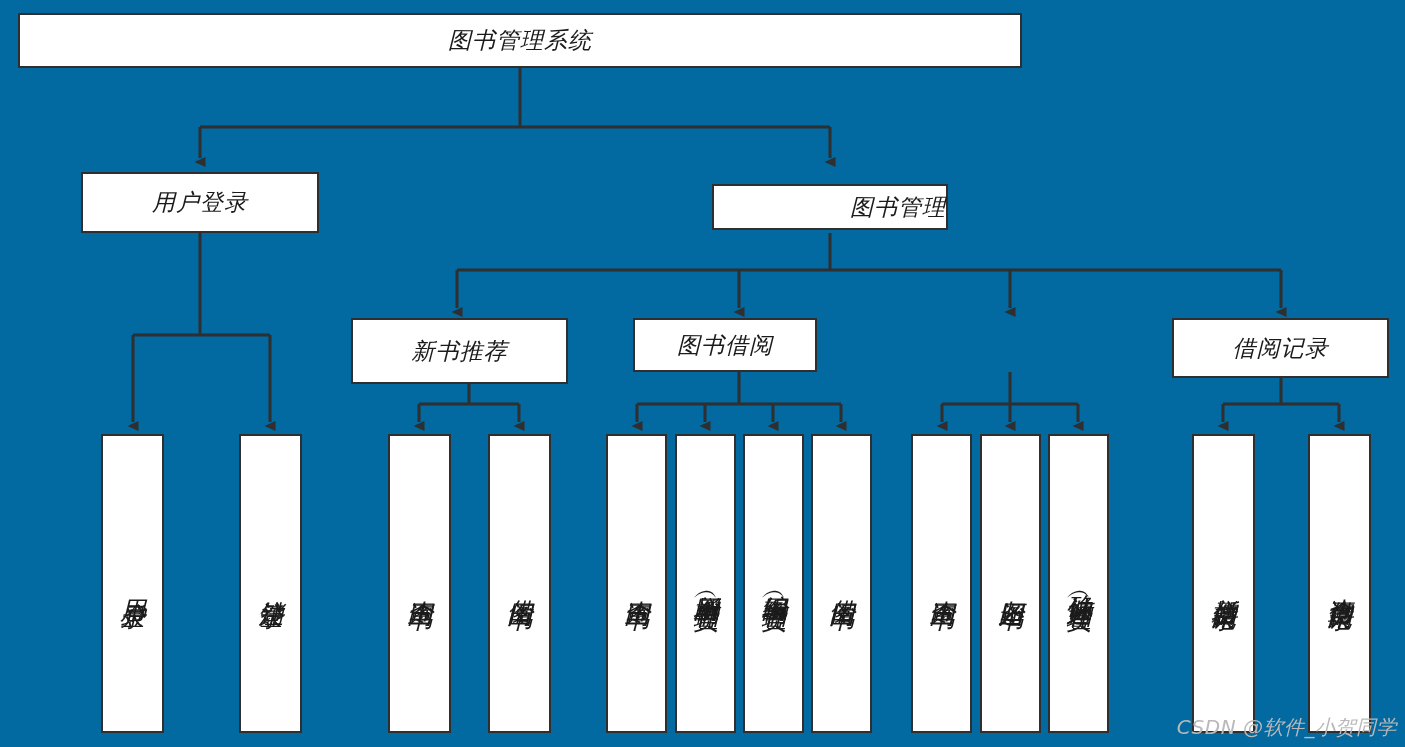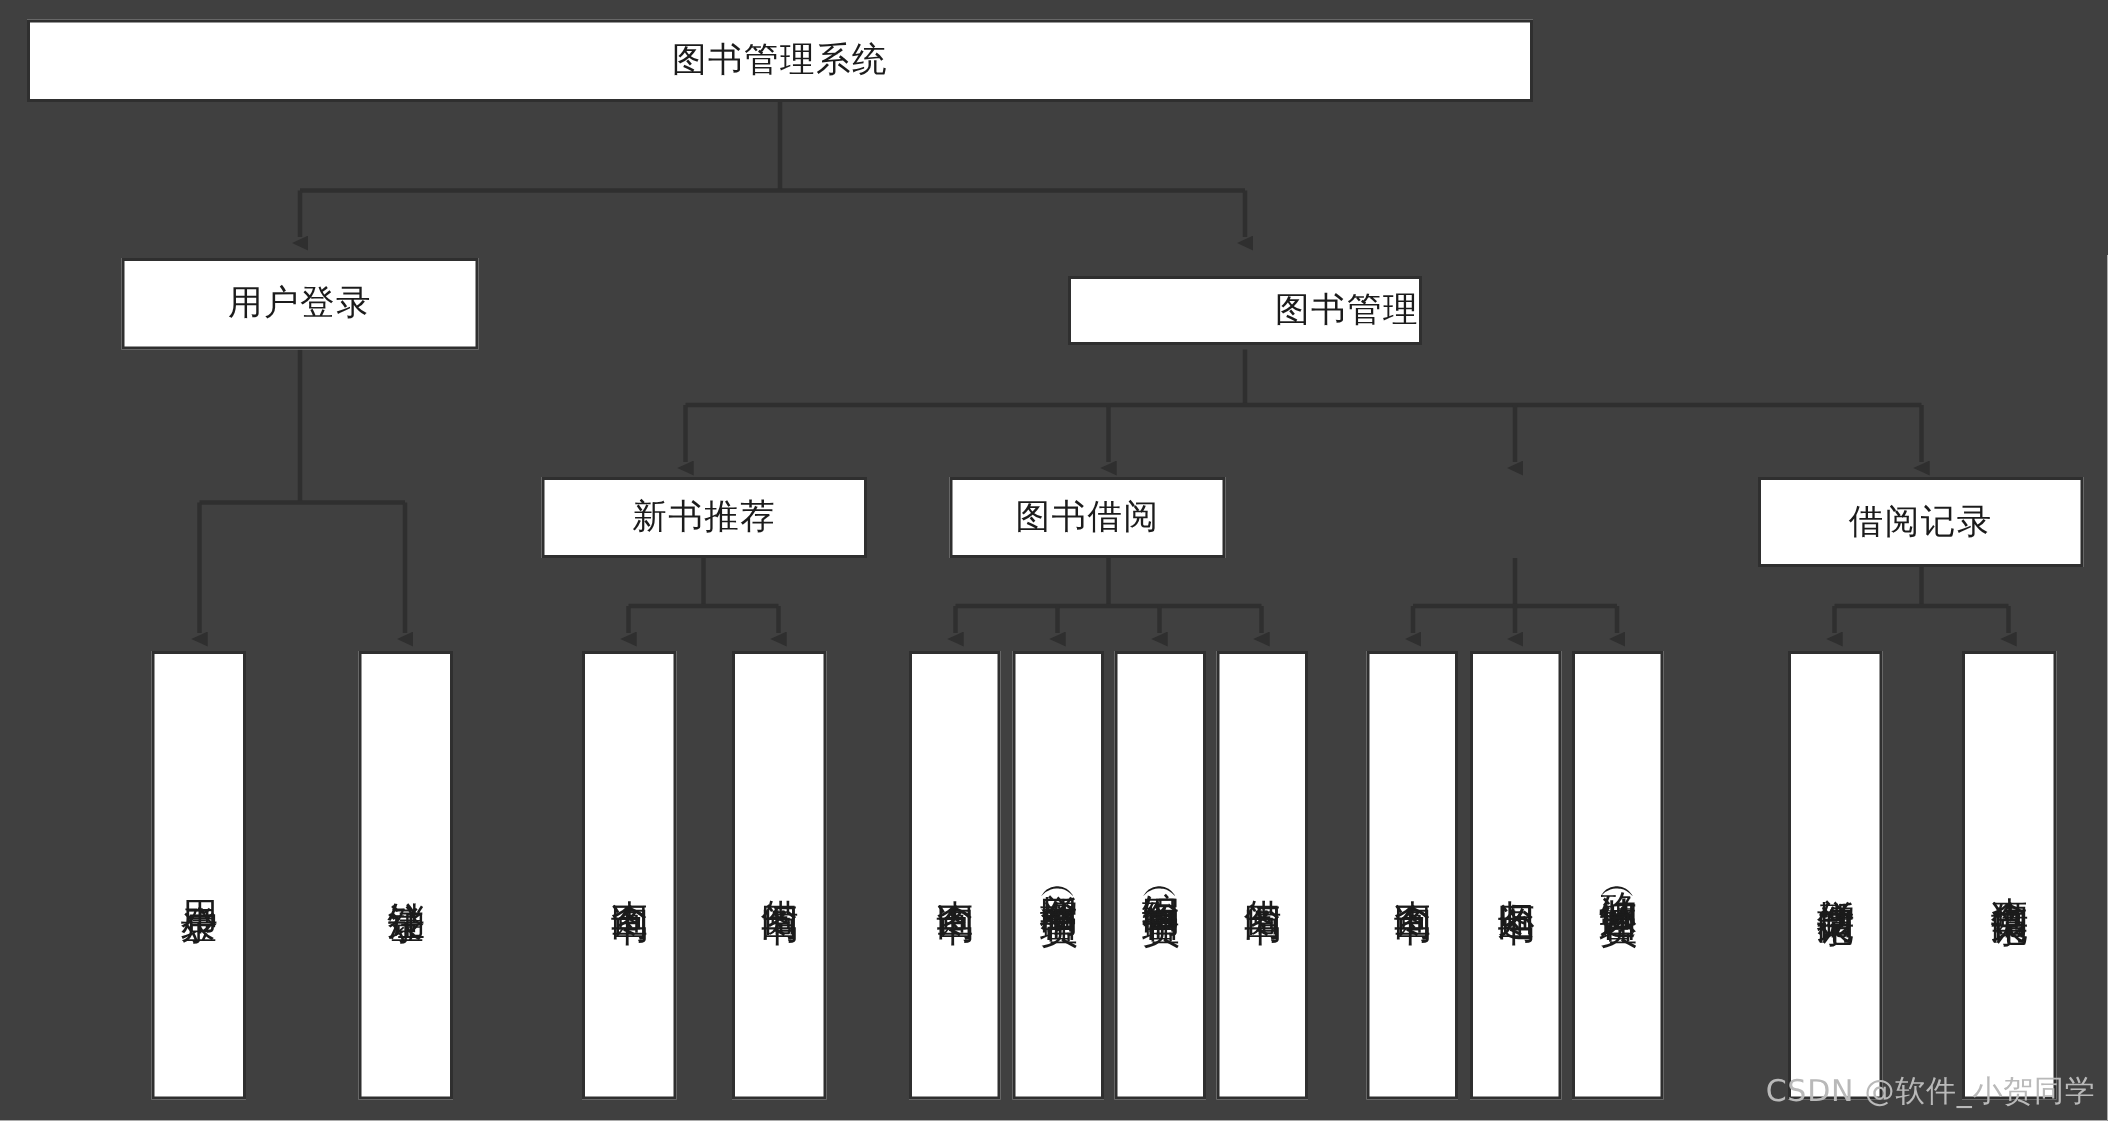--- a/index.html
+++ b/index.html
@@ -7,22 +7,23 @@
     padding: 0;
     background: #ffffff;
   }
   body {
     font-family: "DejaVu Sans", "Liberation Sans", sans-serif;
   }
   #canvas {
     position: relative;
     width: 1405px;
     height: 747px;
-    background: #404040;
+    background: #0369a1;
     overflow: hidden;
+    font-style: italic;
   }
   svg.wires {
     position: absolute;
     left: 0;
     top: 0;
     width: 1405px;
     height: 747px;
     pointer-events: none;
   }
   .node {
@@ -126,21 +127,21 @@
     <span>图书管理系统</span>
   </div>
 
   <div class="node horiz" style="left:81px; top:172px; width:238px; height:61px;">
     <span>用户登录</span>
   </div>
   <div class="node horiz" style="left:712px; top:184px; width:236px; height:46px;justify-content:flex-end;">
     <span>图书管理</span>
   </div>
 
-  <div class="node horiz" style="left:361px; top:318px; width:217px; height:54px;">
+  <div class="node horiz" style="left:351px; top:318px; width:217px; height:66px;">
     <span>新书推荐</span>
   </div>
   <div class="node horiz" style="left:633px; top:318px; width:184px; height:54px;">
     <span>图书借阅</span>
   </div>
   <div class="node horiz" style="left:1172px; top:318px; width:217px; height:60px;">
     <span>借阅记录</span>
   </div>
 
   <div class="node leaf" style="left:101px; top:434px; width:63px; height:299px;">

